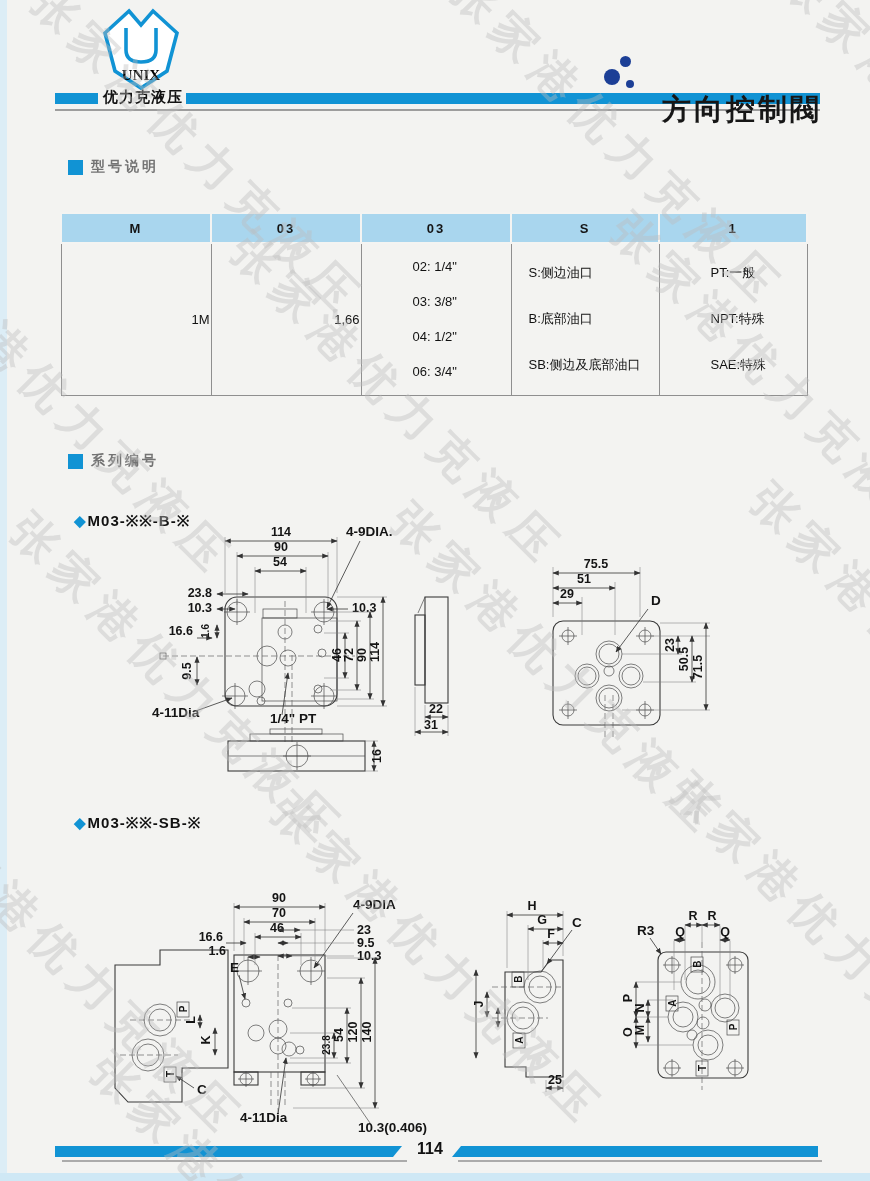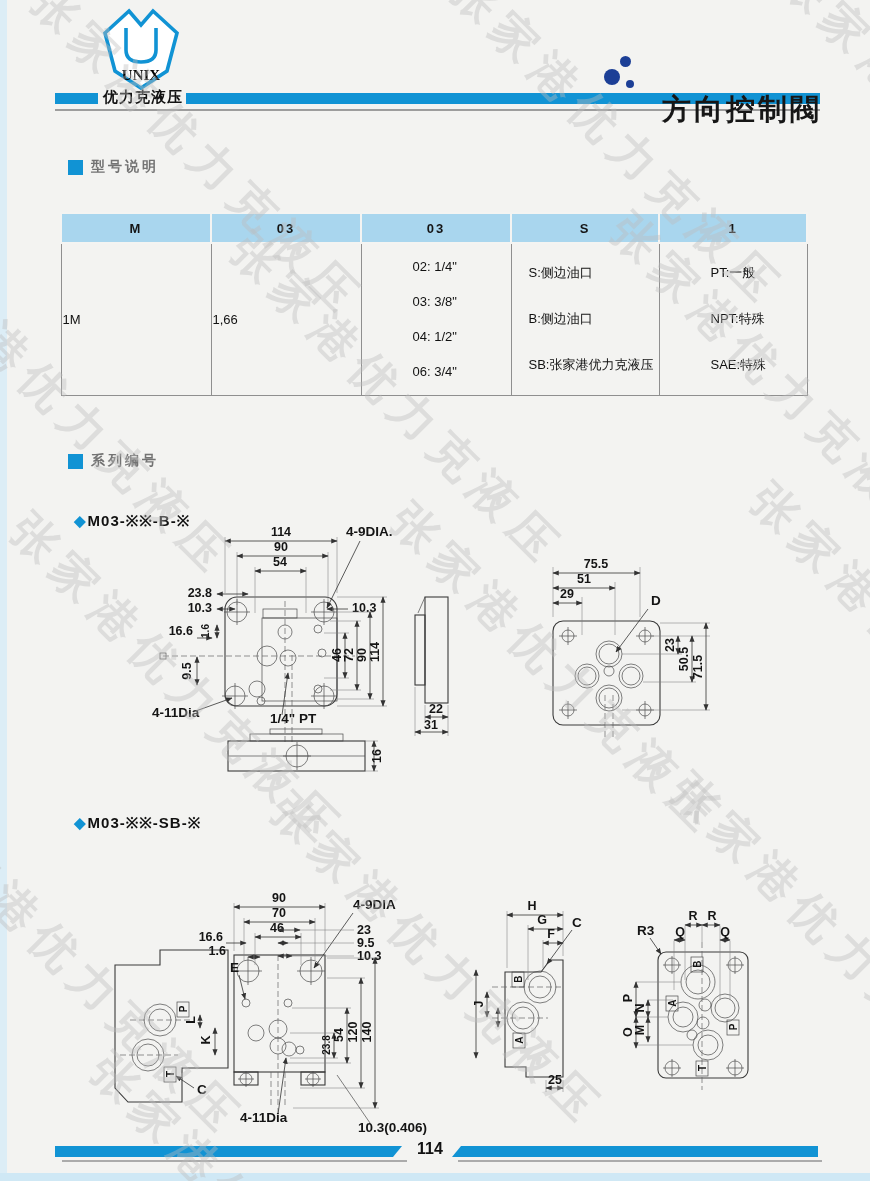--- a/index.html
+++ b/index.html
@@ -35,21 +35,21 @@
   .sec .t{font-size:14px;font-weight:bold;letter-spacing:3px;color:#737373;}
   .sub{position:absolute;left:74px;font-size:15px;font-weight:bold;letter-spacing:1px;color:#111;}
   .sub .dia{color:#1193d4;margin-right:1px;}
 
   
   .mtbl{position:absolute;left:60px;top:212px;width:746px;border-collapse:collapse;
         font-size:13px;table-layout:fixed;}
   .mtbl th{background:#a9d6ee;border:2px solid #f4f4f2;font-weight:bold;height:26px;
            font-size:13px;letter-spacing:2px;color:#151515;}
   .mtbl td{border:1px solid #8f8f8f;vertical-align:middle;background:transparent;}
-  .cell-c{text-align:left;}
+  .cell-c{text-align:right;}
   .stack{display:flex;flex-direction:column;}
   .stack span{display:block;}
   .ps{padding-left:50px;}  .ps span{line-height:35px;}
   .pd{padding-left:16px;}  .pd span{line-height:46px;}
   .tt{padding-left:50px;}  .tt span{line-height:46px;}
 
   
   .dwg{position:absolute;}
   svg text{font-family:"Liberation Sans",sans-serif;fill:#141414;}
   .ol{fill:none;stroke:#3a3a3a;stroke-width:1.1;}
@@ -130,22 +130,22 @@
       <div class="stack ps">
         <span>02: 1/4"</span>
         <span>03: 3/8"</span>
         <span>04: 1/2"</span>
         <span>06: 3/4"</span>
       </div>
     </td>
     <td>
       <div class="stack pd">
         <span>S:侧边油口</span>
-        <span>B:侧边油口</span>
-        <span>SB:张家港优力克液压</span>
+        <span>B:底部油口</span>
+        <span>SB:侧边及底部油口</span>
       </div>
     </td>
     <td>
       <div class="stack tt">
         <span>PT:一般</span>
         <span>NPT:特殊</span>
         <span>SAE:特殊</span>
       </div>
     </td>
   </tr>

